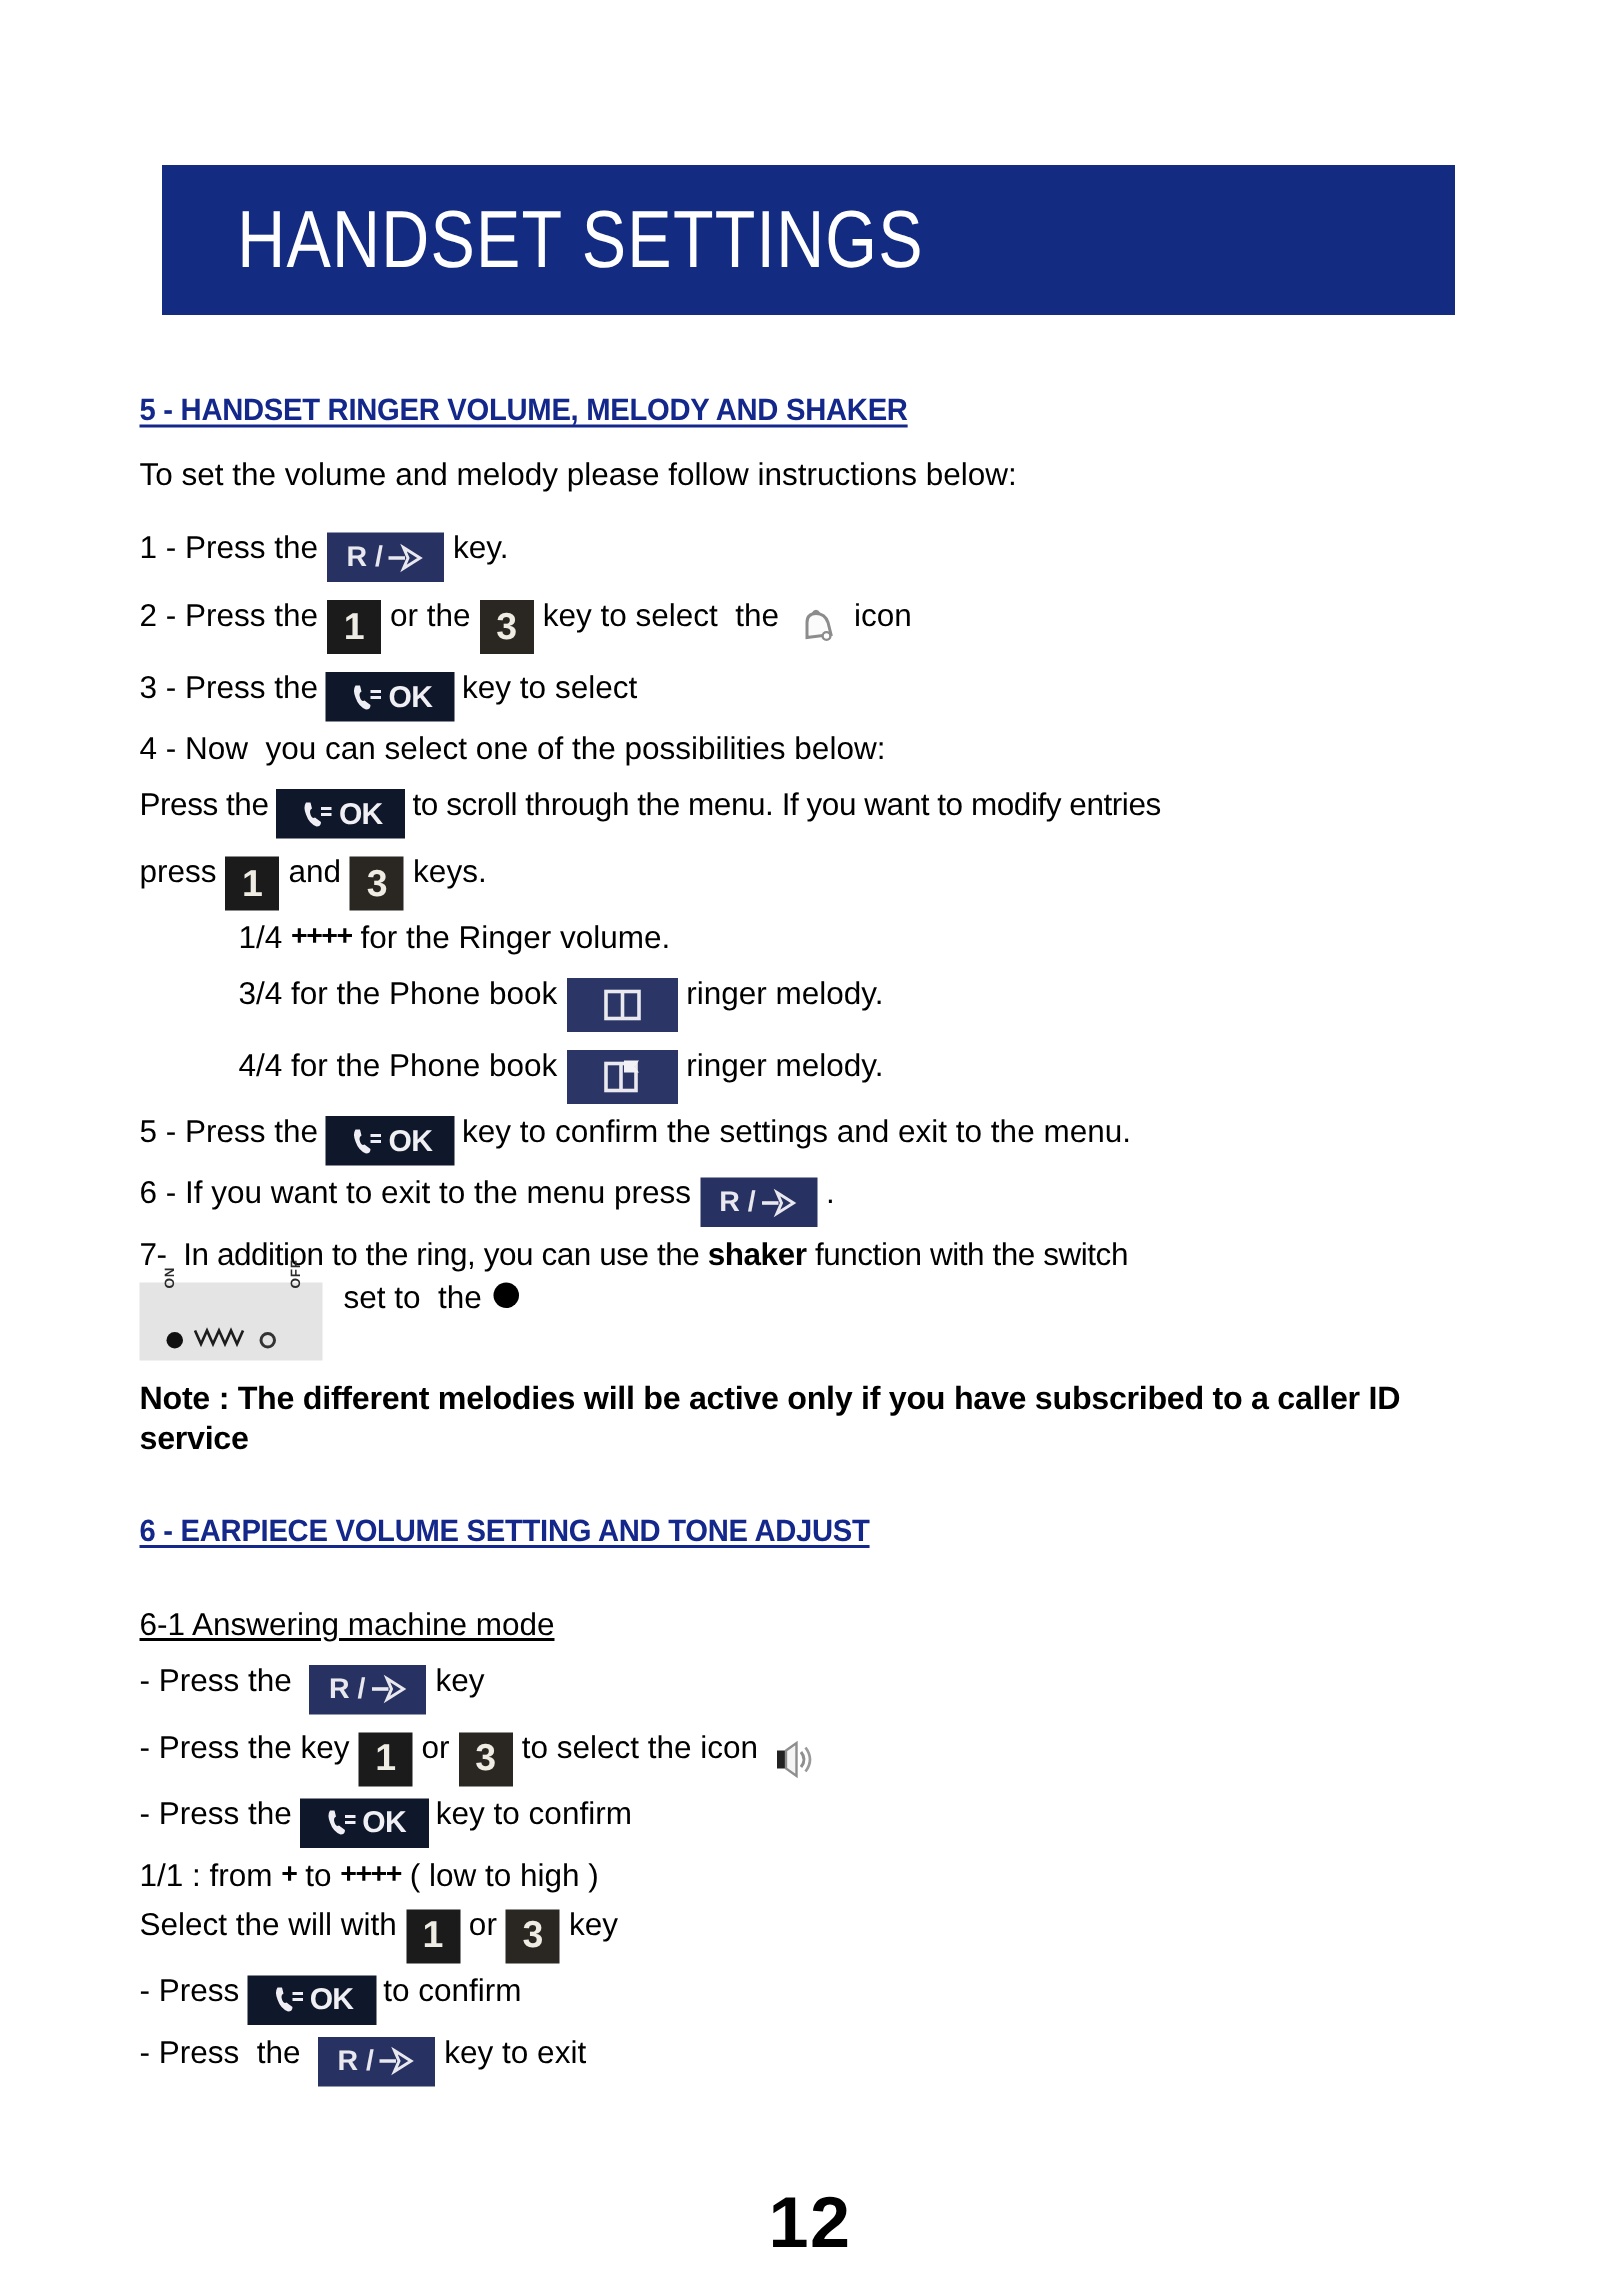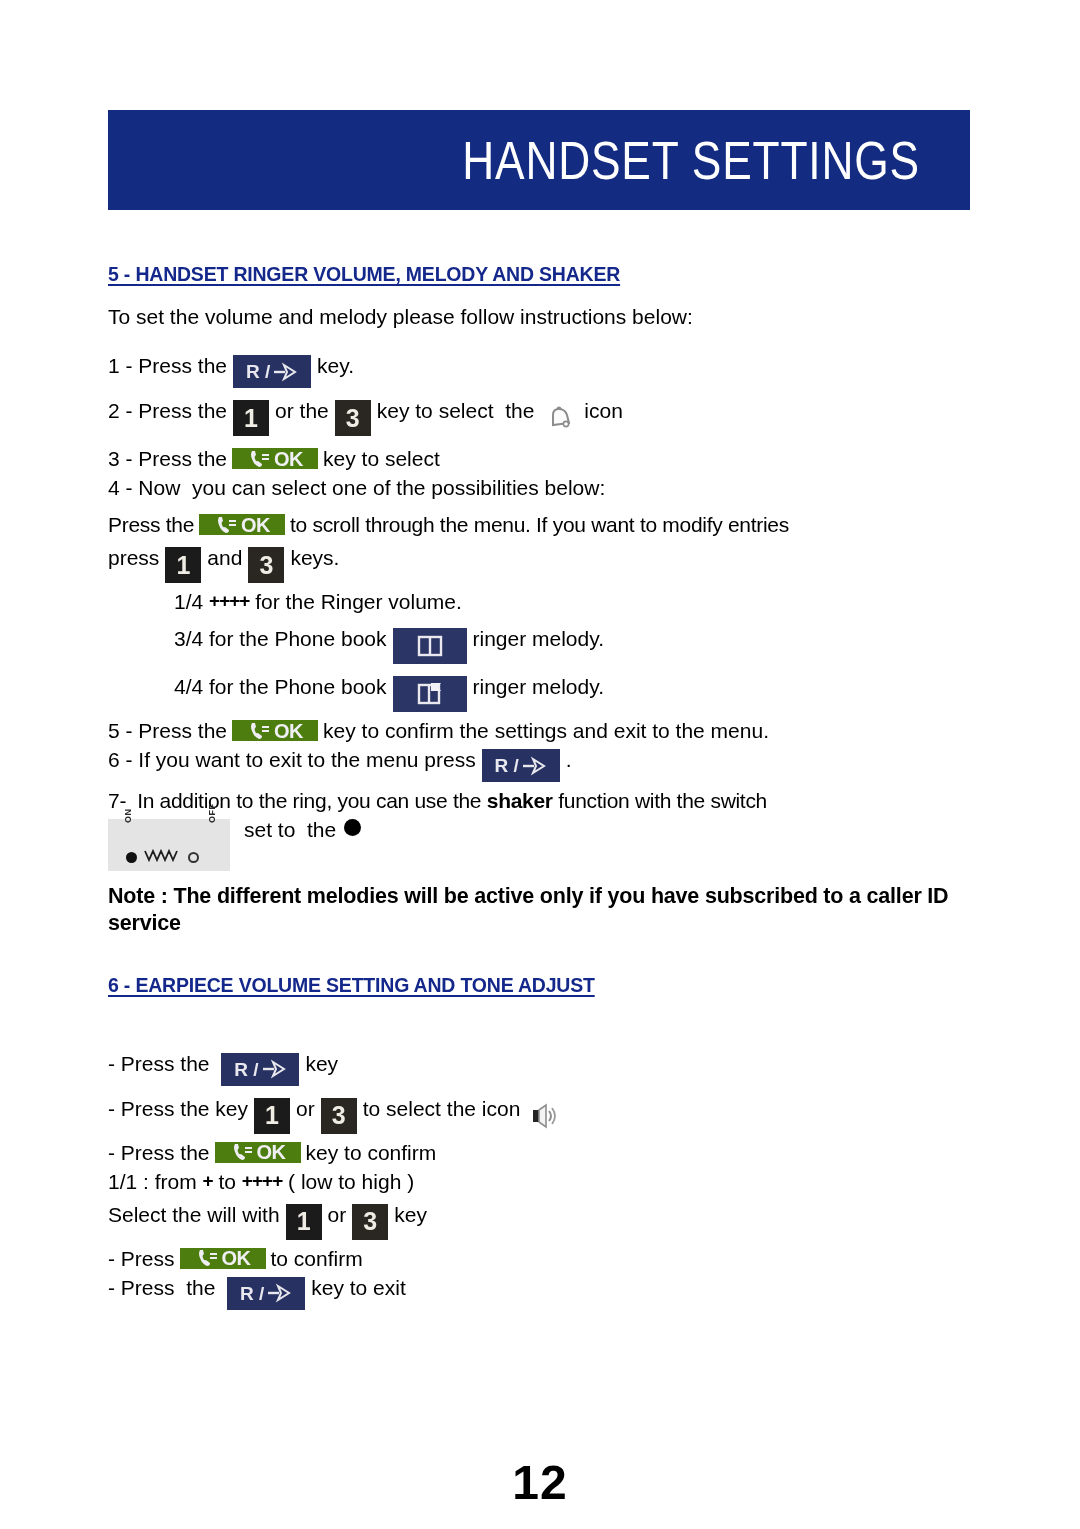--- a/index.html
+++ b/index.html
@@ -19,37 +19,37 @@
   
   .banner {
     position: absolute;
     left: 108px;
     top: 110px;
     width: 862px;
     height: 100px;
     background: #132b80;
     display: flex;
     align-items: center;
-    justify-content: flex-end;
+    justify-content: flex-start;
   }
   .banner-title {
     color: #ffffff;
     font-size: 54px;
     font-weight: 400;
     letter-spacing: 1px;
     transform: scaleX(0.82);
     transform-origin: center;
     white-space: nowrap;
     font-family: "Liberation Sans", sans-serif;
   }
 
   
   .content {
     position: absolute;
-    left: 108px;
+    left: 93px;
     top: 262px;
     width: 880px;
   }
 
   .sec-head {
     color: #14288c;
     font-weight: bold;
     font-size: 20.5px;
     text-decoration: underline;
     text-underline-offset: 3px;
@@ -111,23 +111,23 @@
     font-weight: bold;
     font-size: 19px;
     font-family: "Liberation Sans", sans-serif;
     letter-spacing: 0px;
     line-height: 1;
   }
   .key-r svg { margin-left: 2px; }
 
   
   .key-ok {
-    background: #4d7c0f;
+    background: #0f172a;
     width: 86px;
-    height: 21px;
+    height: 33px;
     margin: 0 5px;
     gap: 2px;
   }
   .key-ok .ok-txt {
     color: #f0f0f4;
     font-weight: bold;
     font-size: 20px;
     letter-spacing: -0.5px;
     line-height: 1;
   }
@@ -411,20 +411,23 @@
   <div class="gap-12"></div>
 
   <div class="note">Note : The different melodies will be active only if you have subscribed to a caller ID service</div>
 
   <div class="gap-36"></div>
 
   <div class="sec-head">6 - EARPIECE VOLUME SETTING AND TONE ADJUST</div>
 
   <div class="gap-28"></div>
 
+  <div class="line">
+    <span class="ul">6-1 Answering machine mode</span>
+  </div>
 
   <div class="gap-8"></div>
 
 
   <div class="gap-8"></div>
 
   <div class="line">
     <span>- Press the</span>
     <span>&nbsp;</span>
     <span class="key key-r">

